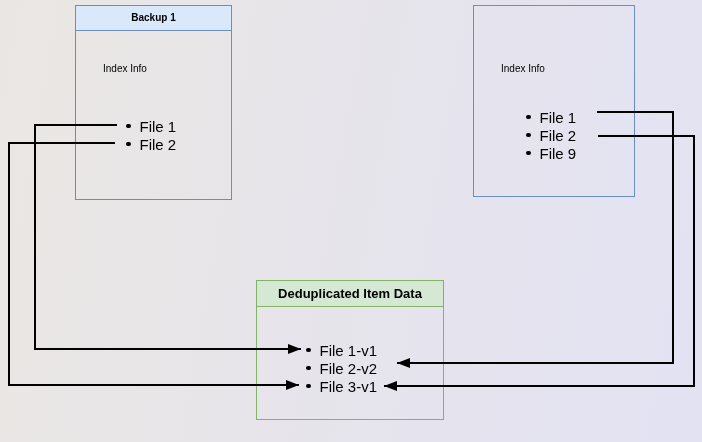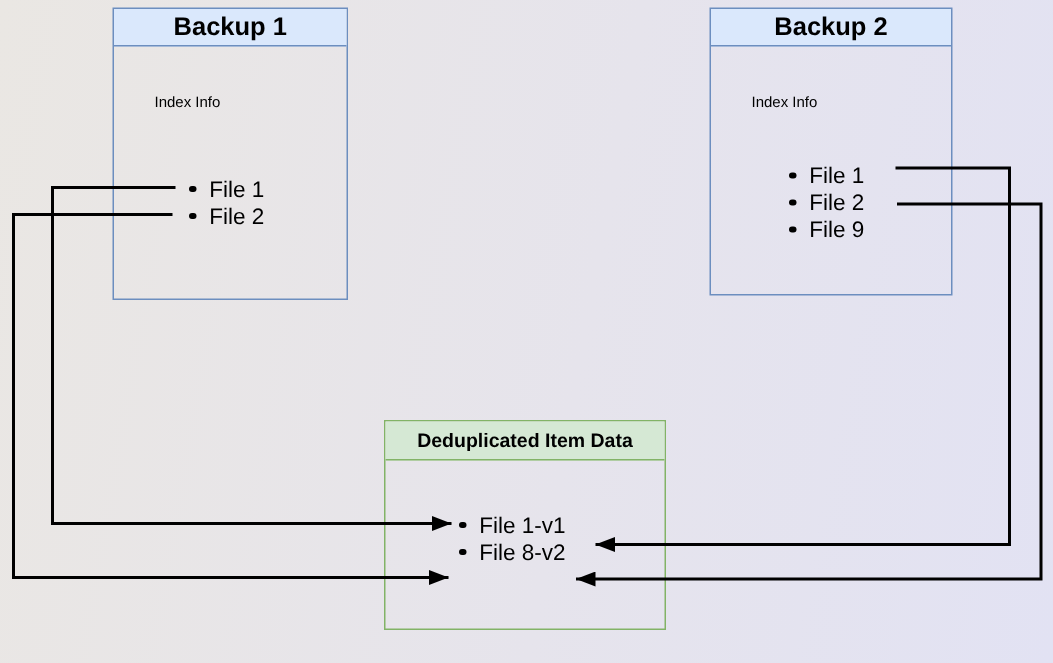--- a/index.html
+++ b/index.html
@@ -17,21 +17,21 @@
   }
   .node {
     position: absolute;
     box-sizing: border-box;
     background: transparent;
   }
   .node .header {
     box-sizing: border-box;
     text-align: center;
     font-weight: bold;
-    font-size: 17px;
+    font-size: 10px;
     line-height: 24px;
     height: 25px;
     border-bottom-style: solid;
     border-bottom-width: 1.5px;
   }
   .node.blue {
     border: 1.5px solid #6c8ebf;
   }
   .node.blue .header {
     background: #dae8fc;
@@ -104,21 +104,20 @@
         <span>File 1</span>
       </div>
       <div class="bullet-row">
         <span class="bullet-dot"></span>
         <span>File 2</span>
       </div>
     </div>
   </div>
 
   <div class="node blue" id="backup2">
-    <div class="header">Backup 2</div>
     <div class="section-label">Index Info</div>
     <div class="bullet-list">
       <div class="bullet-row">
         <span class="bullet-dot"></span>
         <span>File 1</span>
       </div>
       <div class="bullet-row">
         <span class="bullet-dot"></span>
         <span>File 2</span>
       </div>
@@ -131,21 +130,25 @@
 
   <div class="node green" id="dedup">
     <div class="header">Deduplicated Item Data</div>
     <div class="bullet-list">
       <div class="bullet-row">
         <span class="bullet-dot"></span>
         <span>File 1-v1</span>
       </div>
       <div class="bullet-row">
         <span class="bullet-dot"></span>
-        <span>File 8-v2</span>
+        <span>File 2-v2</span>
+      </div>
+      <div class="bullet-row">
+        <span class="bullet-dot"></span>
+        <span>File 3-v1</span>
       </div>
     </div>
   </div>
 
   <svg id="connector-layer" width="702" height="442" viewBox="0 0 702 442">
     <defs>
       <marker id="arrow" viewBox="0 0 13 10" refX="13" refY="5" markerUnits="userSpaceOnUse" markerWidth="13" markerHeight="10" orient="auto">
         <path d="M0,0 L13,5 L0,10 Z" fill="#000"></path>
       </marker>
     </defs>

